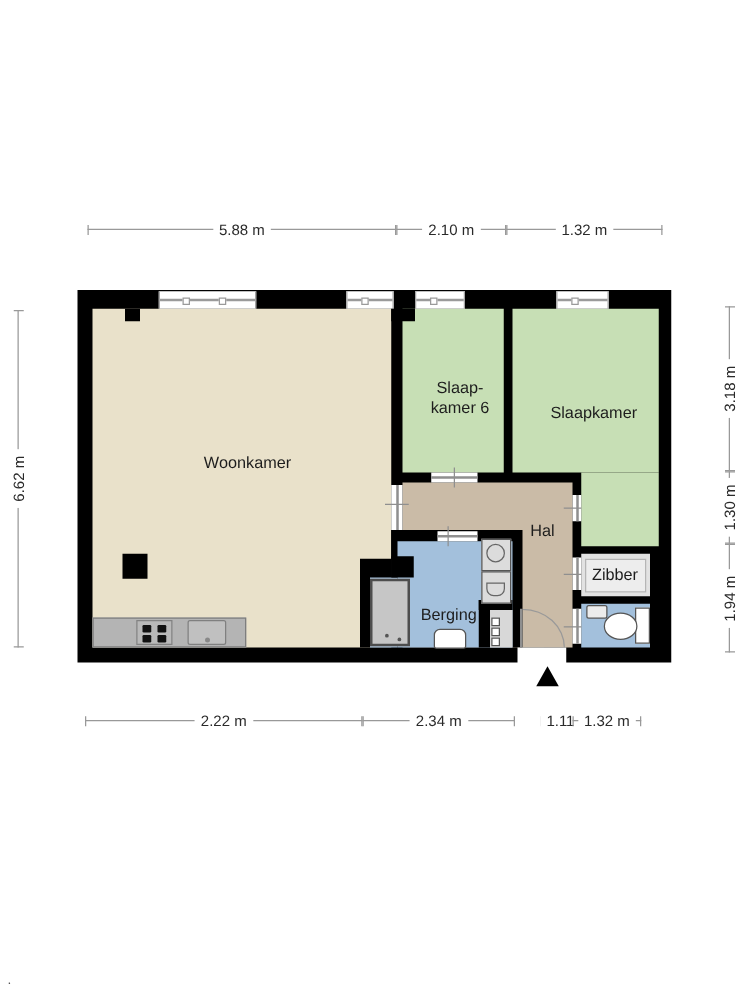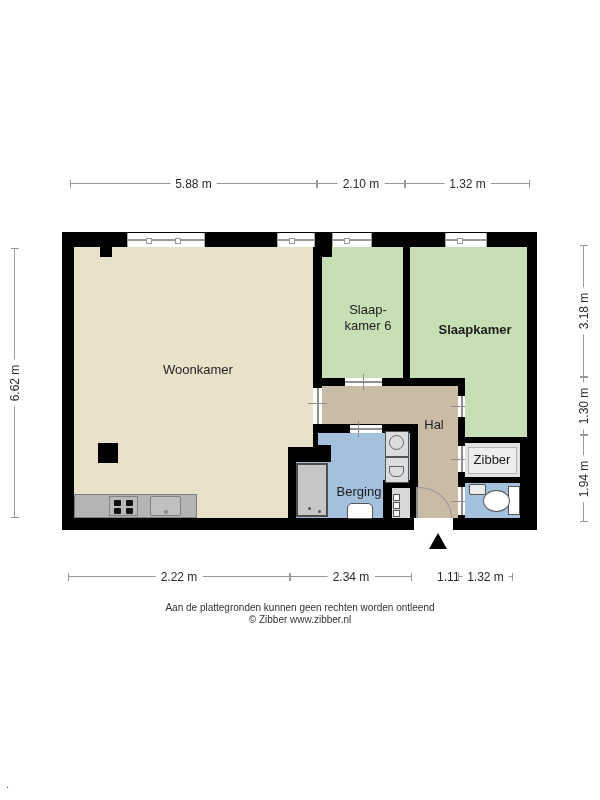--- a/index.html
+++ b/index.html
@@ -193,30 +193,28 @@
   <div class="fixture" style="left:508px;top:486px;width:12px;height:29px;background:#fff;border:1px solid #555;"></div>
   <div class="fixture" style="left:483px;top:490px;width:27px;height:22px;background:#fff;border:1.5px solid #555;border-radius:50%;"></div>
 
   <div class="room-label" style="left:198px;top:370px;">
     <span>Woonkamer</span>
   </div>
   <div class="room-label" style="left:368px;top:318px;">
     <div>Slaap-</div>
     <div>kamer 6</div>
   </div>
-  <div class="room-label" style="left:475px;top:330px;font-weight:bold;">
+  <div class="room-label" style="left:475px;top:330px;">
     <span>Slaapkamer</span>
   </div>
   <div class="room-label" style="left:434px;top:425px;">
     <span>Hal</span>
   </div>
   <div class="room-label" style="left:359px;top:492px;">
     <span>Berging</span>
   </div>
   <div class="room-label" style="left:492px;top:460px;">
     <span>Zibber</span>
   </div>
 
-  <div class="footer-line" style="top:602px;">Aan de plattegronden kunnen geen rechten worden ontleend</div>
-  <div class="footer-line" style="top:614px;">© Zibber www.zibber.nl</div>
   <div class="abs" style="left:6px;top:778px;font-size:11px;color:#555;">.</div>
 
 </div>
 
 </body></html>

